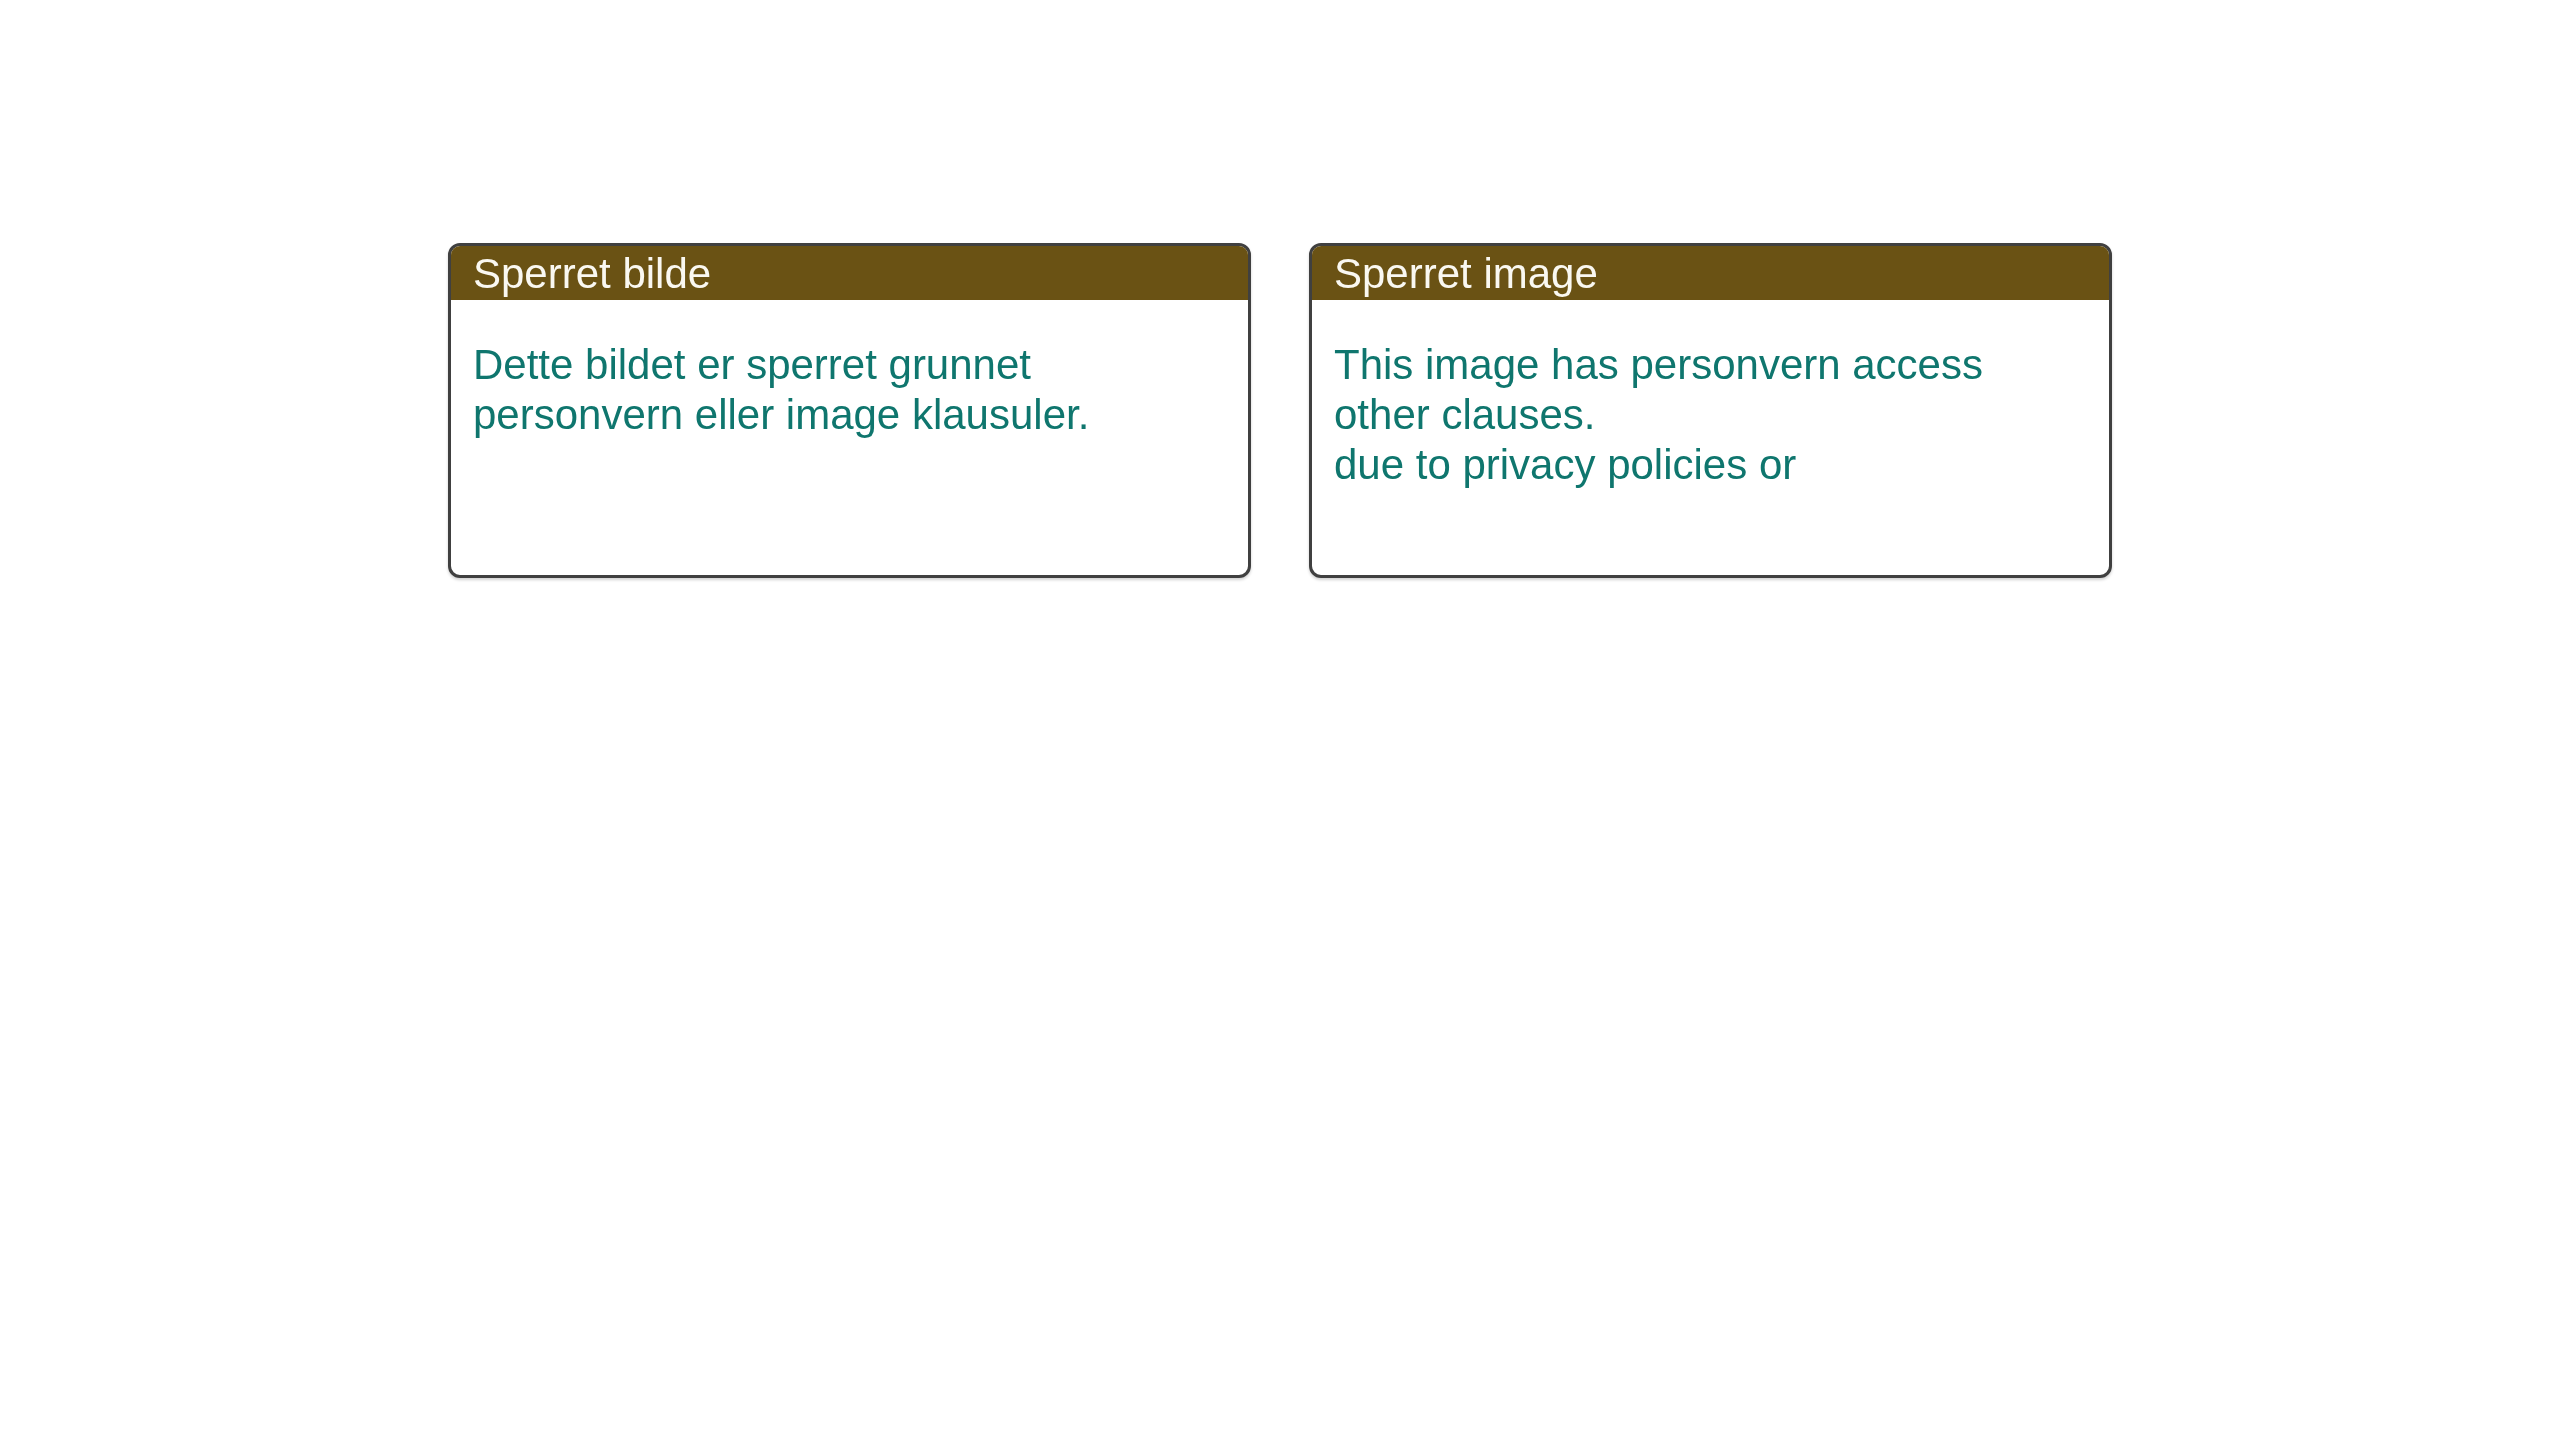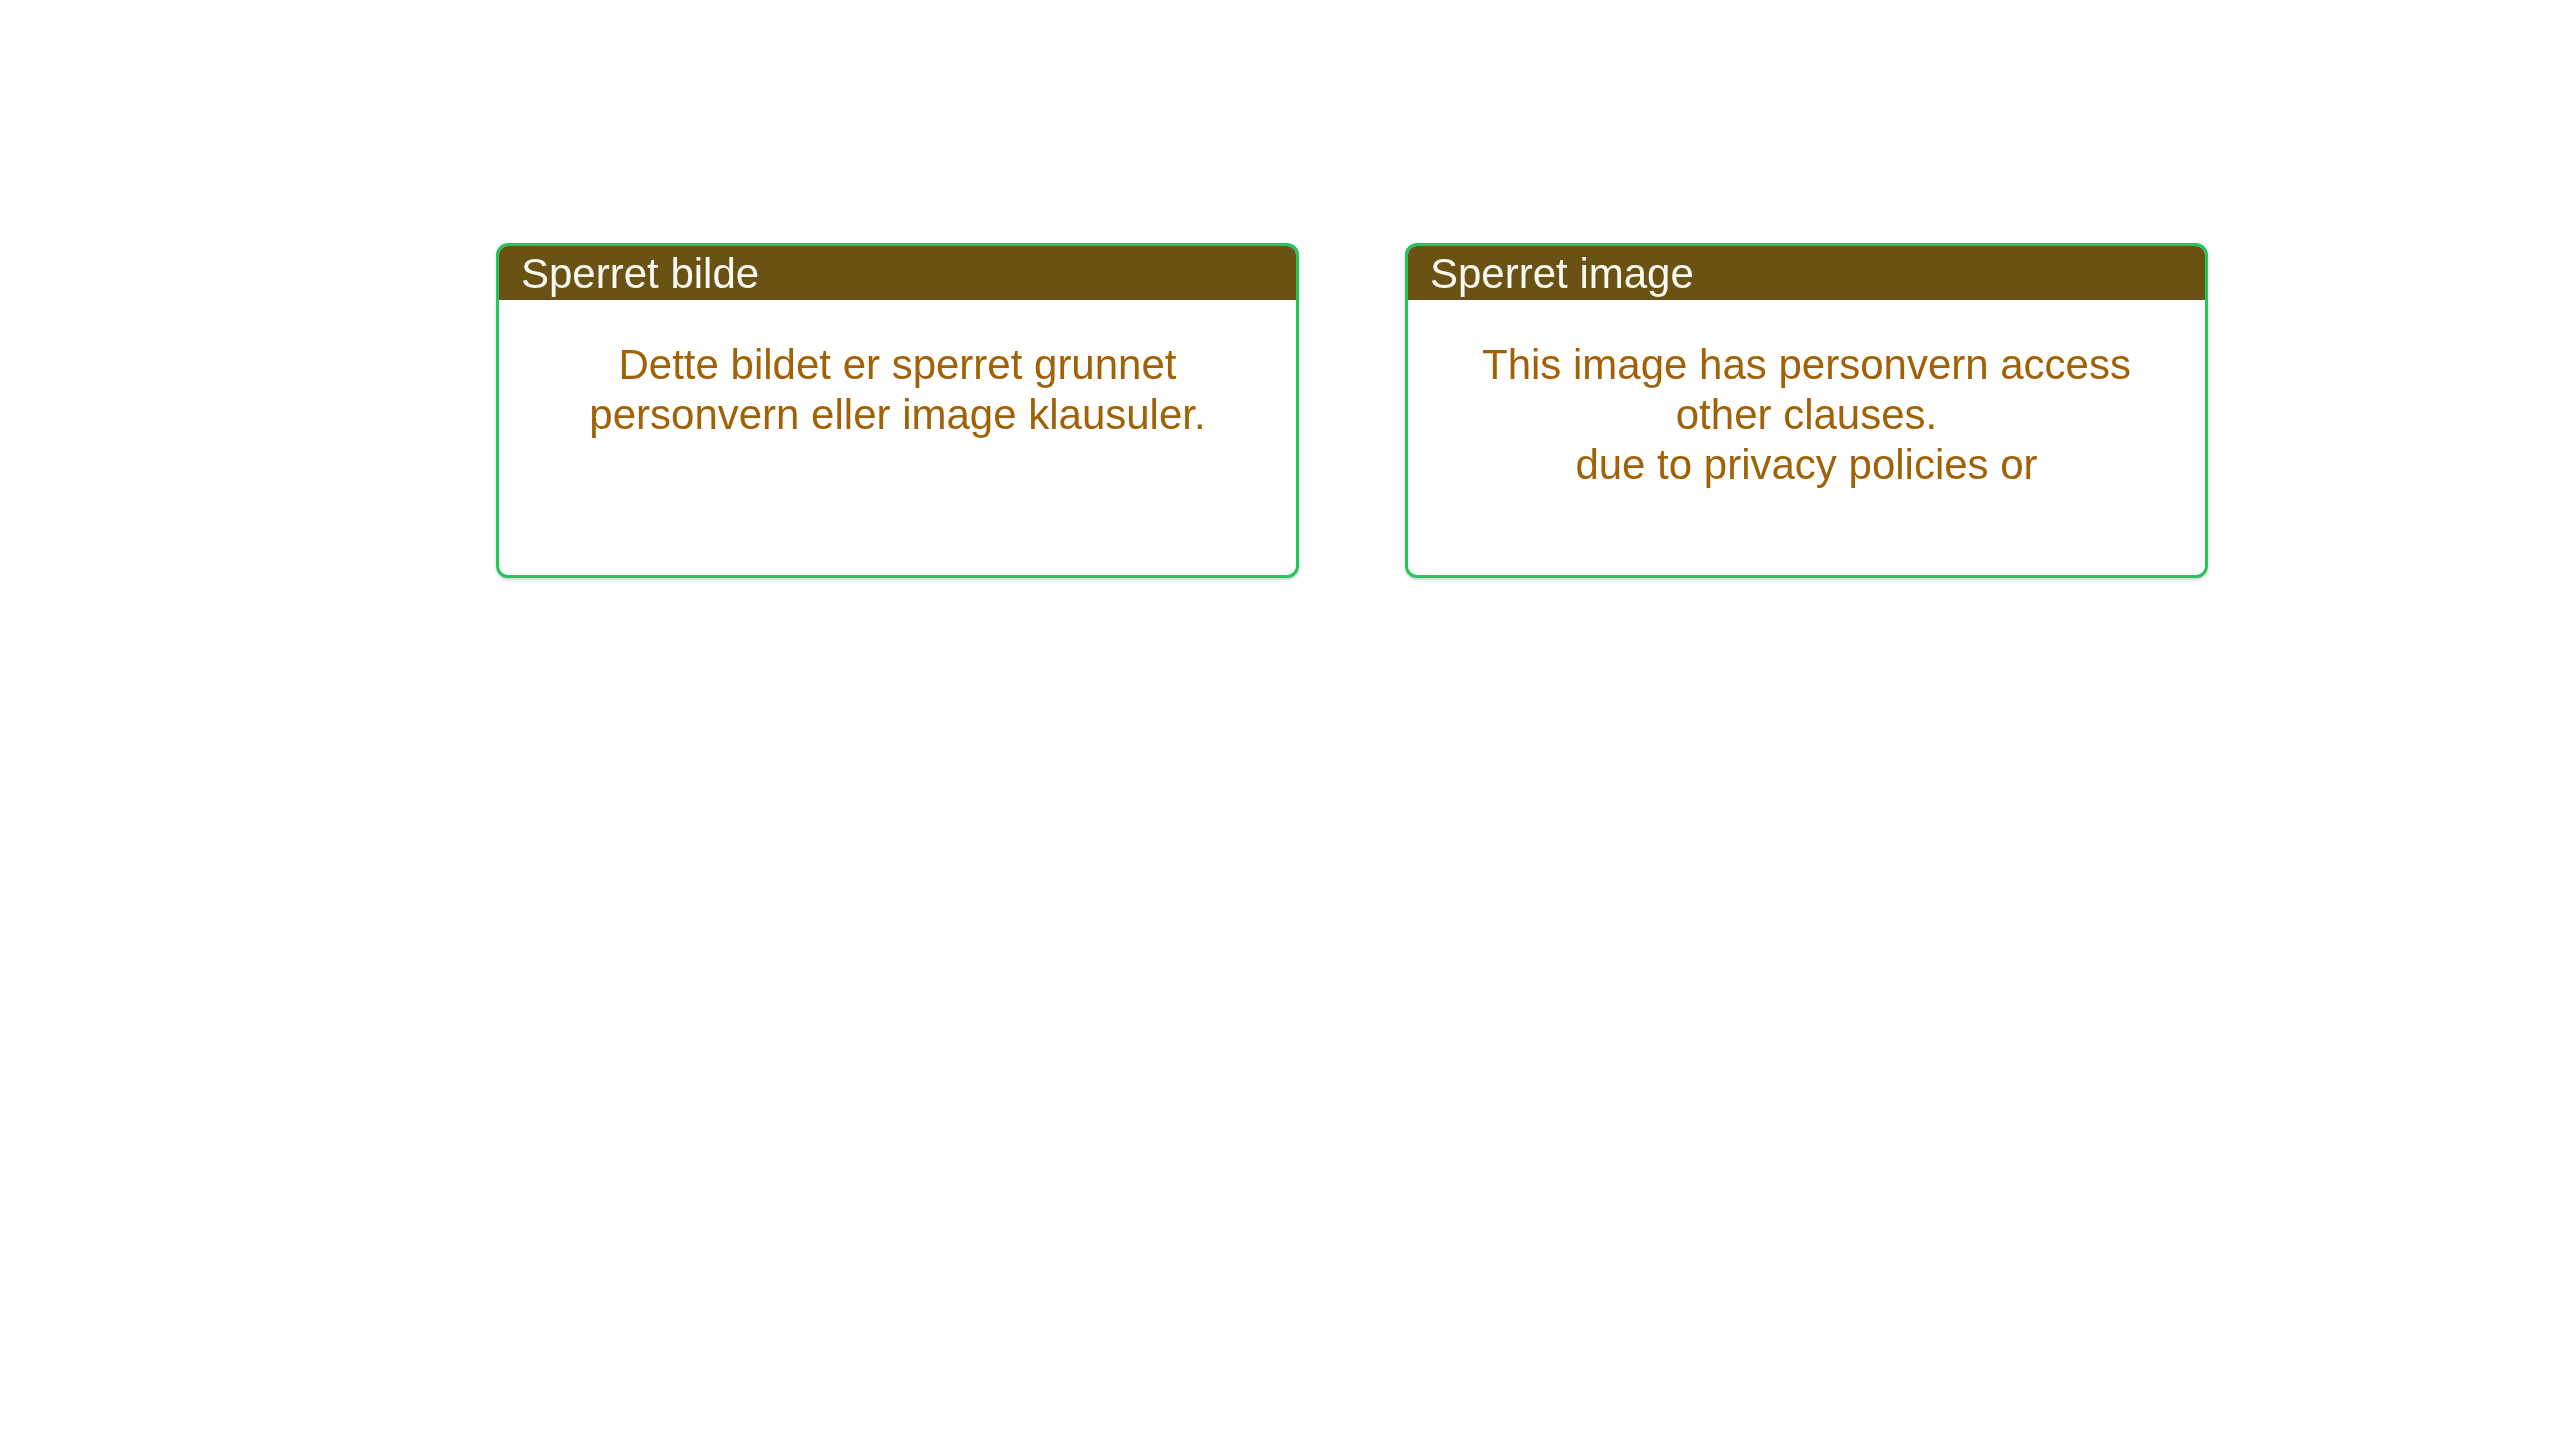--- a/index.html
+++ b/index.html
@@ -20,47 +20,45 @@
     left: 448px;
     top: 243px;
     display: flex;
     gap: 58px;
   }
   .notice-card {
     box-sizing: border-box;
     width: 803px;
     height: 335px;
     background: #ffffff;
-    border: 3px solid #22c55e;
+    border: 3px solid #404040;
     border-radius: 12px;
     overflow: hidden;
     box-shadow: 0 2px 3px rgba(0, 0, 0, 0.18);
-    margin-left: 48px;
   }
   .notice-card .card-header {
     box-sizing: border-box;
     height: 54px;
     background: #6a5214;
     display: flex;
     align-items: center;
     padding: 0 22px;
   }
   .notice-card .card-title {
     color: #faf8f1;
     font-size: 42px;
     line-height: 1;
     white-space: nowrap;
     transform: translateY(1px);
   }
   .notice-card .card-body {
     padding: 40px 22px 0 22px;
-    color: #a16207;
+    color: #0f766e;
     font-size: 42px;
     line-height: 50px;
-    text-align: center;
   }
   .notice-card .body-line {
     display: block;
   }
 </style>
 </head>
 <body>
 
 <div class="canvas">
   <div class="cards-row">

